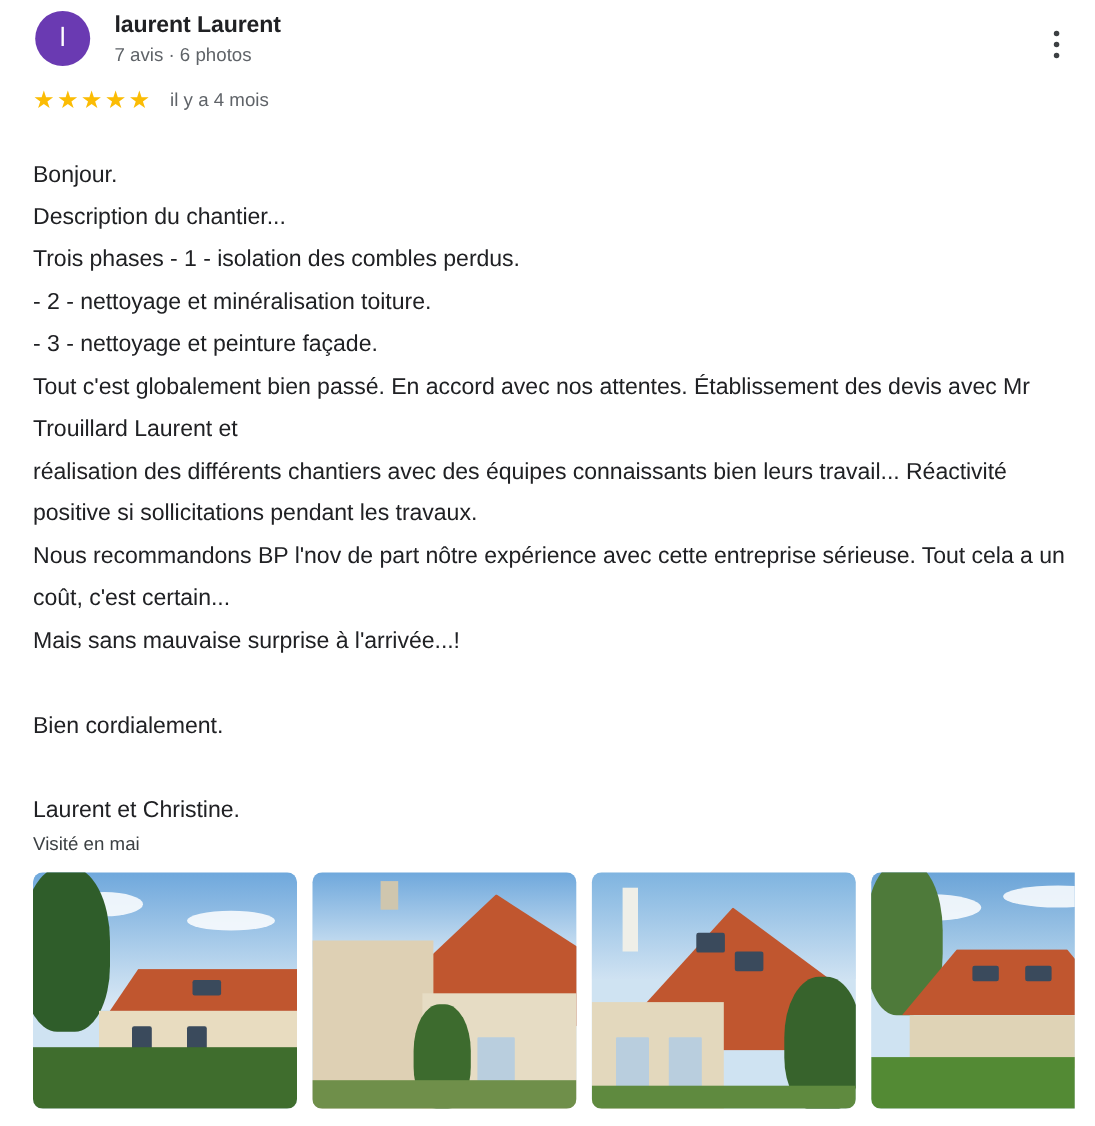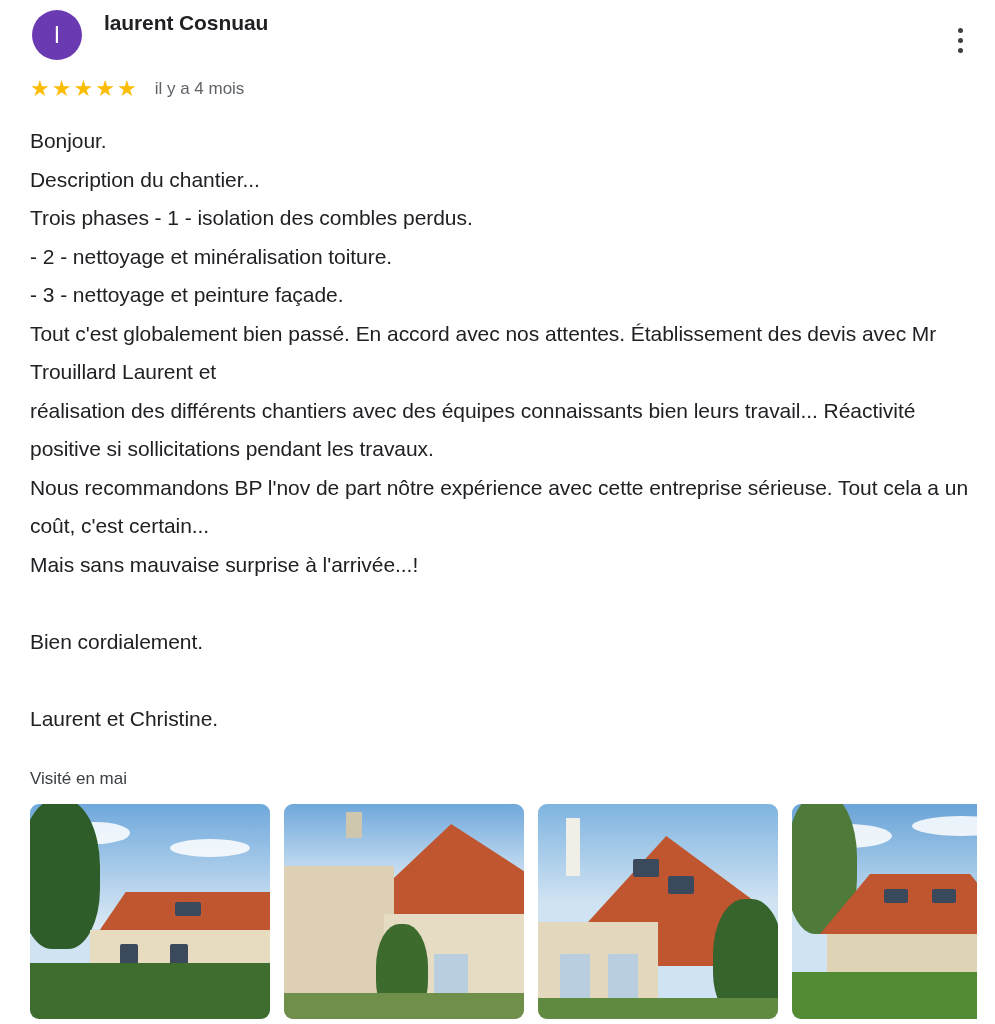--- a/index.html
+++ b/index.html
@@ -89,30 +89,30 @@
     line-height: 22px;
     white-space: nowrap;
   }
   .review-time {
     margin-left: 16px;
     font-size: 17px;
     color: #5f6368;
   }
   
   .review-body {
-    margin-top: 22px;
+    margin-top: 38px;
     font-size: 21px;
     line-height: 38.5px;
     color: #202124;
     white-space: pre-wrap;
     max-width: 952px;
     letter-spacing: -0.05px;
   }
   .visited {
-    margin-top: 30px;
+    margin-top: 1px;
     font-size: 17px;
     color: #3c4043;
     line-height: 22px;
   }
   
   .photo-strip {
     display: flex;
     gap: 14px;
     margin-top: 14px;
     overflow: hidden;
@@ -173,21 +173,22 @@
   }
 </style>
 </head>
 <body>
 
 <div class="review-card">
 
   <div class="review-header">
     <div class="avatar">l</div>
     <div class="identity">
-      <div class="reviewer-name">laurent Cosnuau</div>
+      <div class="reviewer-name">laurent Laurent</div>
+      <div class="reviewer-meta">7 avis · 6 photos</div>
     </div>
     <div class="more-button">
       <i></i>
       <i></i>
       <i></i>
     </div>
   </div>
 
   <div class="rating-row">
     <div class="stars">★★★★★</div>

